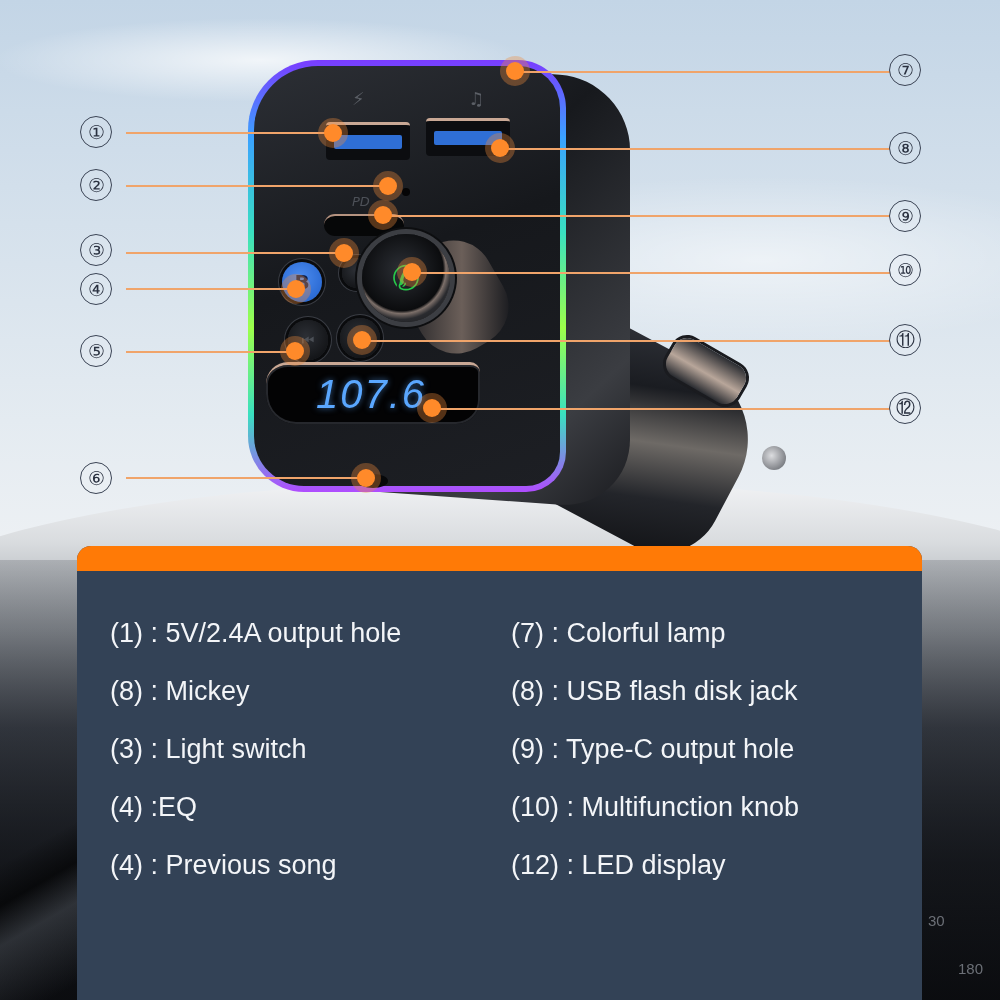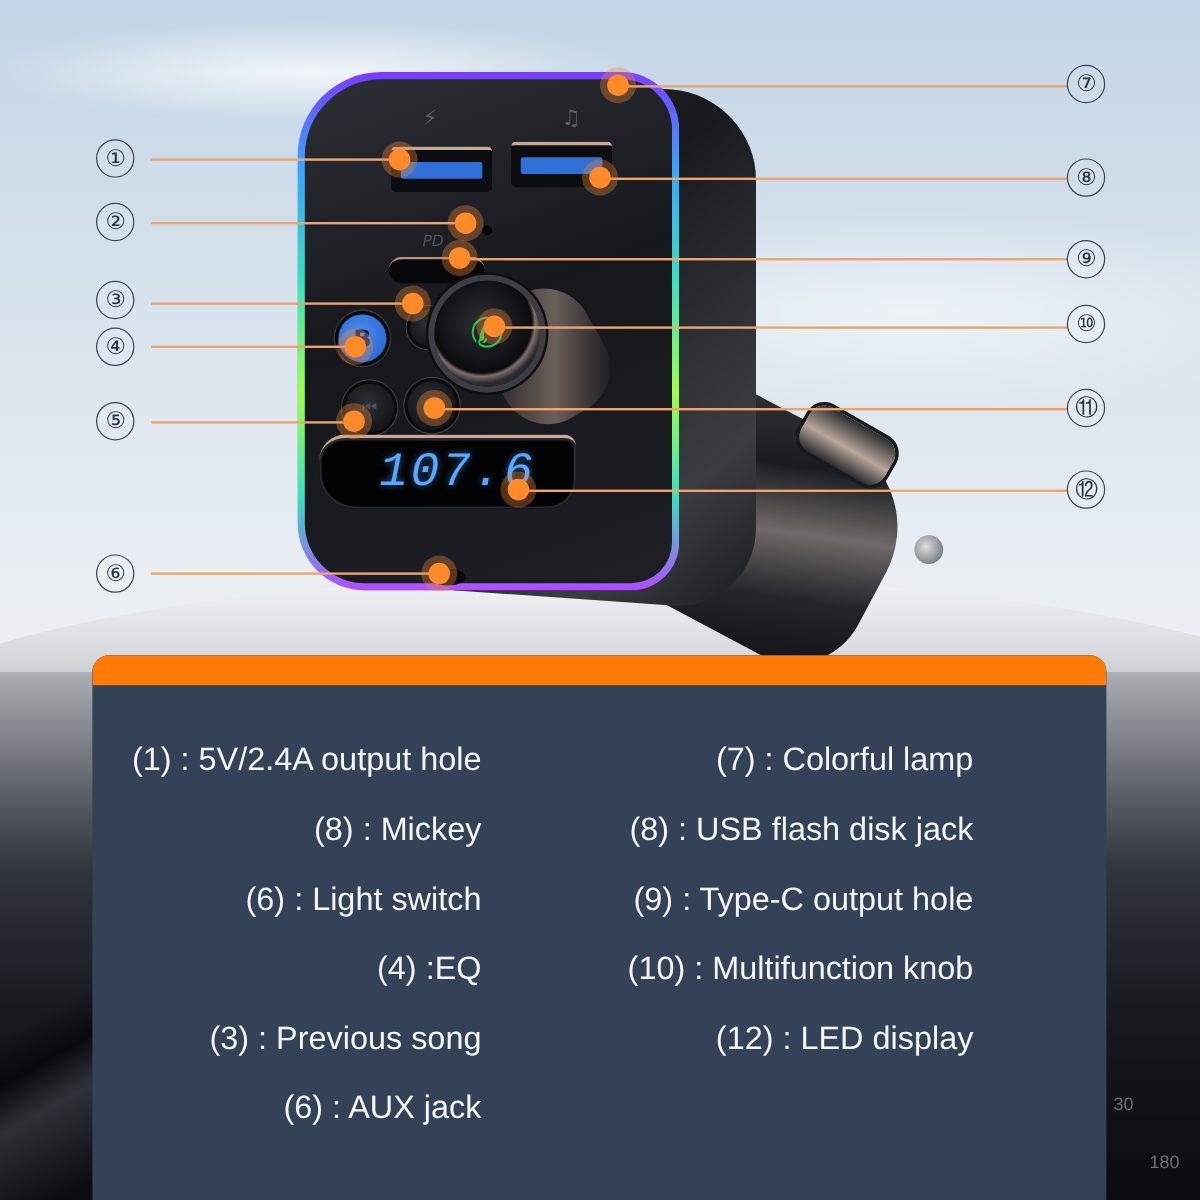--- a/index.html
+++ b/index.html
@@ -105,21 +105,21 @@
   }
   .display {
     position: absolute; left: 12px; top: 296px; width: 214px; height: 62px;
     border-radius: 22px 10px 24px 30px;
     background: #030304;
     border-top: 3px solid #c9a895;
     box-shadow: inset 0 0 0 2px #26282d;
     display: flex; align-items: center; padding-left: 50px;
   }
   .display-text {
-    font-family: Liberation Mono, monospace;
+    font-family: Liberation Sans, sans-serif;
     font-size: 40px; font-style: italic; color: #5aa7ff; letter-spacing: 2px;
     text-shadow: 0 0 6px rgba(90,167,255,0.6);
   }
   .aux-hole {
     position: absolute; left: 358px; top: 474px; width: 30px; height: 14px; border-radius: 50%;
     background: #07080a;
   }
 
   
   .callout-line { position: absolute; height: 2px; background: #f0a46a; }
@@ -143,28 +143,27 @@
   
   .panel {
     position: absolute; left: 77px; top: 546px; width: 845px; height: 454px;
     border-radius: 14px 14px 0 0; overflow: hidden;
     background: #334256;
   }
   .panel-bar { height: 25px; background: #ff7a06; }
   .legend { position: absolute; top: 90px; left: 0; width: 100%; }
   .legend-col { position: absolute; top: 0; }
   .legend-col.left { left: 33px; }
-  .legend-col.right { left: 446px; }
+  .legend-col.right { left: 434px; }
   .legend-item {
     height: 58px; line-height: 1;
     color: #f3f5f8; font-size: 27px;
     font-family: "Liberation Sans", sans-serif;
     white-space: nowrap;
     transform: translateY(-16px);
-    text-align: right;
   }
 </style>
 </head>
 <body>
 
 <div class="bg-sky"></div>
 <div class="bg-dash"></div>
 <div class="bg-dash-shade"></div>
 <span class="gauge-num" style="left:928px;top:912px;">30</span>
 <span class="gauge-num" style="left:958px;top:960px;">180</span>
@@ -246,24 +245,23 @@
 <div class="callout-num" style="left:905px;top:270px;">⑩</div>
 <div class="callout-num" style="left:905px;top:340px;">⑪</div>
 <div class="callout-num" style="left:905px;top:408px;">⑫</div>
 
 <div class="panel">
   <div class="panel-bar"></div>
   <div class="legend">
     <div class="legend-col left">
       <div class="legend-item">(1) : 5V/2.4A output hole</div>
       <div class="legend-item">(8) : Mickey</div>
-      <div class="legend-item">(6) : Light switch</div>
+      <div class="legend-item">(3) : Light switch</div>
       <div class="legend-item">(4) :EQ</div>
-      <div class="legend-item">(3) : Previous song</div>
-      <div class="legend-item">(6) : AUX jack</div>
+      <div class="legend-item">(4) : Previous song</div>
     </div>
     <div class="legend-col right">
       <div class="legend-item">(7) : Colorful lamp</div>
       <div class="legend-item">(8) : USB flash disk jack</div>
       <div class="legend-item">(9) : Type-C output hole</div>
       <div class="legend-item">(10) : Multifunction knob</div>
       <div class="legend-item">(12) : LED display</div>
     </div>
   </div>
 </div>

